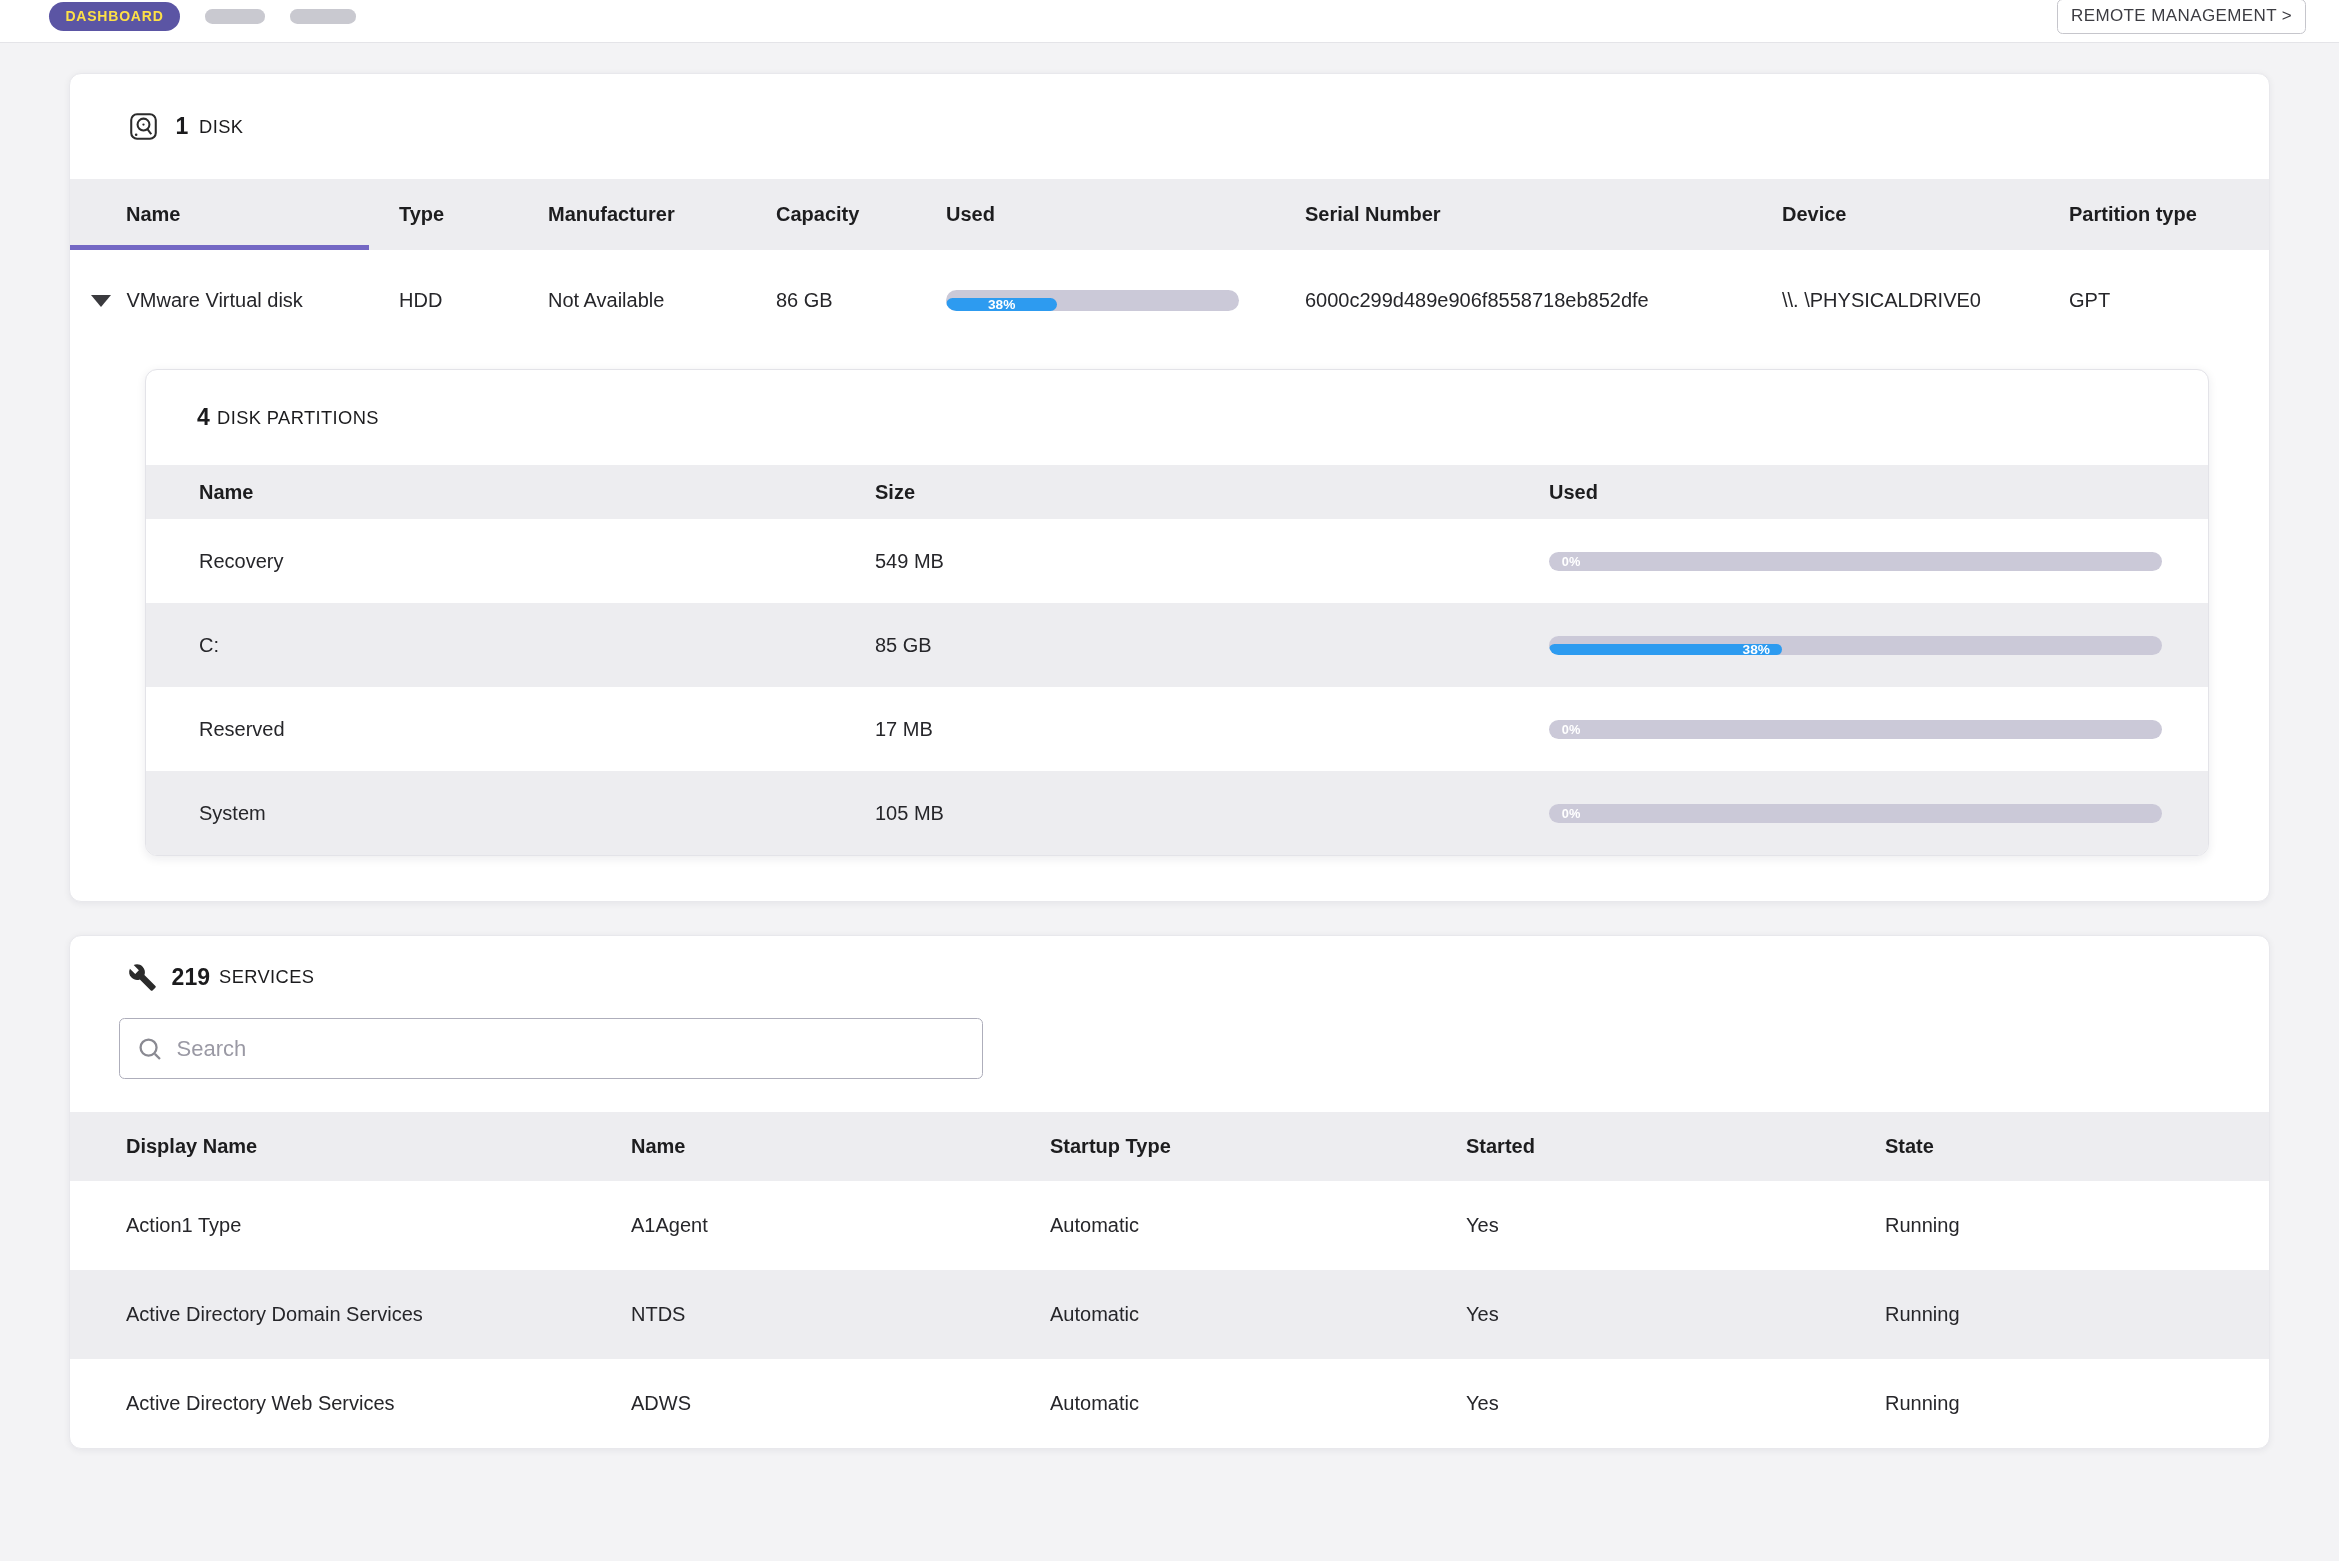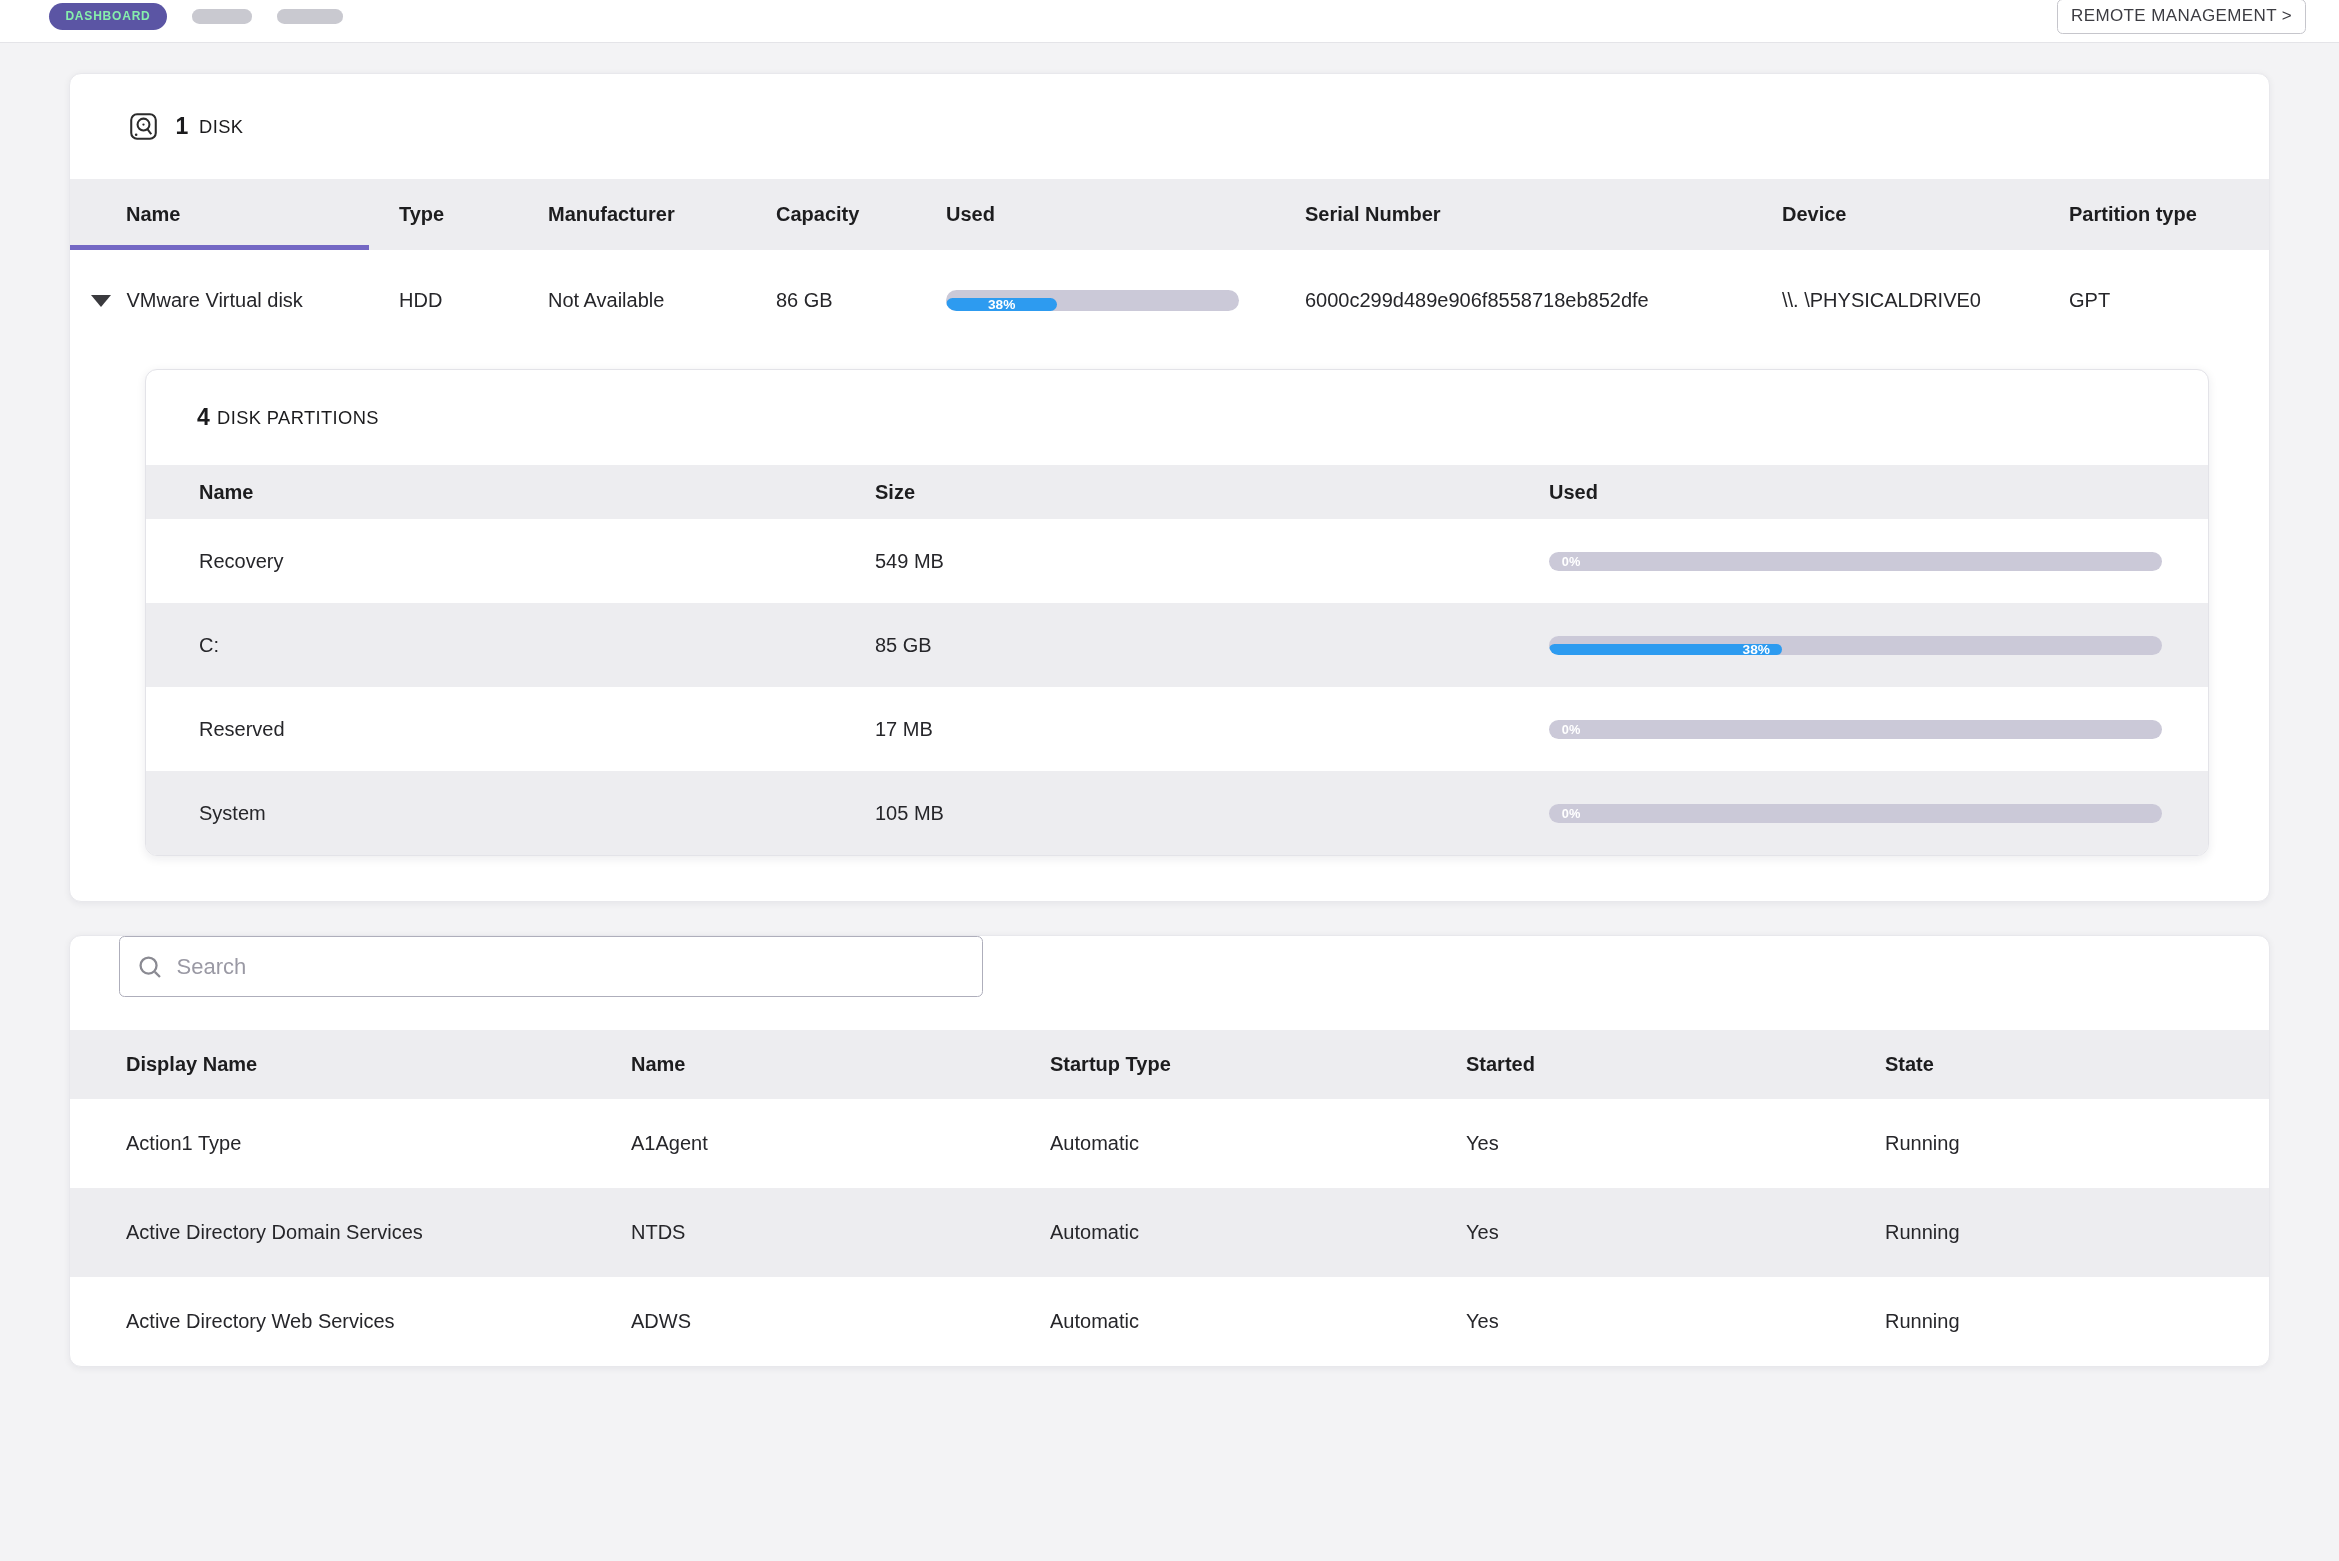--- a/index.html
+++ b/index.html
@@ -17,21 +17,21 @@
   .server-title { font-size:26.5px; color:#1b1b1d; }
   .server-title b { font-weight:700; }
   .edit-chip {
     margin-left:22px; font-size:12px; letter-spacing:1.1px; color:#6d6d74;
     border:0.9px solid #d5d5da; border-radius:4.6px; padding:5.5px 10px; background:#fff;
     font-family:inherit; cursor:pointer;
   }
   .date-range { margin-left:auto; display:flex; gap:12px; align-items:center; color:#4170d4; font-size:21px; cursor:pointer; }
   .h-row2 { display:flex; align-items:center; height:42px; padding:0 33px 9.1px 49px; }
   .tab-active {
-    background:#5b55a4; color:#86efac; font-size:12px; font-weight:700; letter-spacing:0.8px;
+    background:#5b55a4; color:#fde047; font-size:14px; font-weight:700; letter-spacing:0.8px;
     padding:6.4px 16.4px; border-radius:913px; cursor:pointer;
   }
   .tab-ph { height:14.6px; border-radius:7.3px; background:#c9c9d0; margin-left:25px; }
   .tab-ph.w1 { width:60px; }
   .tab-ph.w2 { width:66px; }
   .remote-btn {
     margin-left:auto; font-size:17px; letter-spacing:0.4px; color:#3c3c42;
     border:0.9px solid #c6c6cc; border-radius:5.5px; padding:6.4px 12.8px; background:#fff;
     font-family:inherit; cursor:pointer;text-align:right;
   }
@@ -232,20 +232,29 @@
               <span class="progress-zero">0%</span>
             </div>
           </div>
         </div>
 
       </div>
     </section>
   </section>
 
   <section class="card">
+    <div class="svc-head">
+      <span class="icon">
+        <svg width="29" height="29" viewBox="0 0 24 24" fill="#2b2b2b">
+          <path d="M22.7 19l-9.1-9.1c.9-2.3.4-5-1.5-6.9-2-2-5-2.4-7.4-1.3L9 6 6 9 1.6 4.7C.4 7.1.9 10.1 2.9 12.1c1.9 1.9 4.6 2.4 6.9 1.5l9.1 9.1c.4.4 1 .4 1.4 0l2.3-2.3c.5-.4.5-1.1.1-1.4z"></path>
+        </svg>
+      </span>
+      <span class="card-count">219</span>
+      <span class="card-title">SERVICES</span>
+    </div>
 
     <div class="search-box">
       <span class="icon">
         <svg width="27.4" height="27.4" viewBox="0 0 24 24" fill="none" stroke="#8a8a92" stroke-width="2">
           <circle cx="11" cy="11" r="7"></circle>
             <path d="M16.5 16.5 L21 21"></path>
         </svg>
       </span>
       <input type="text" placeholder="Search" style="">
     </div>

